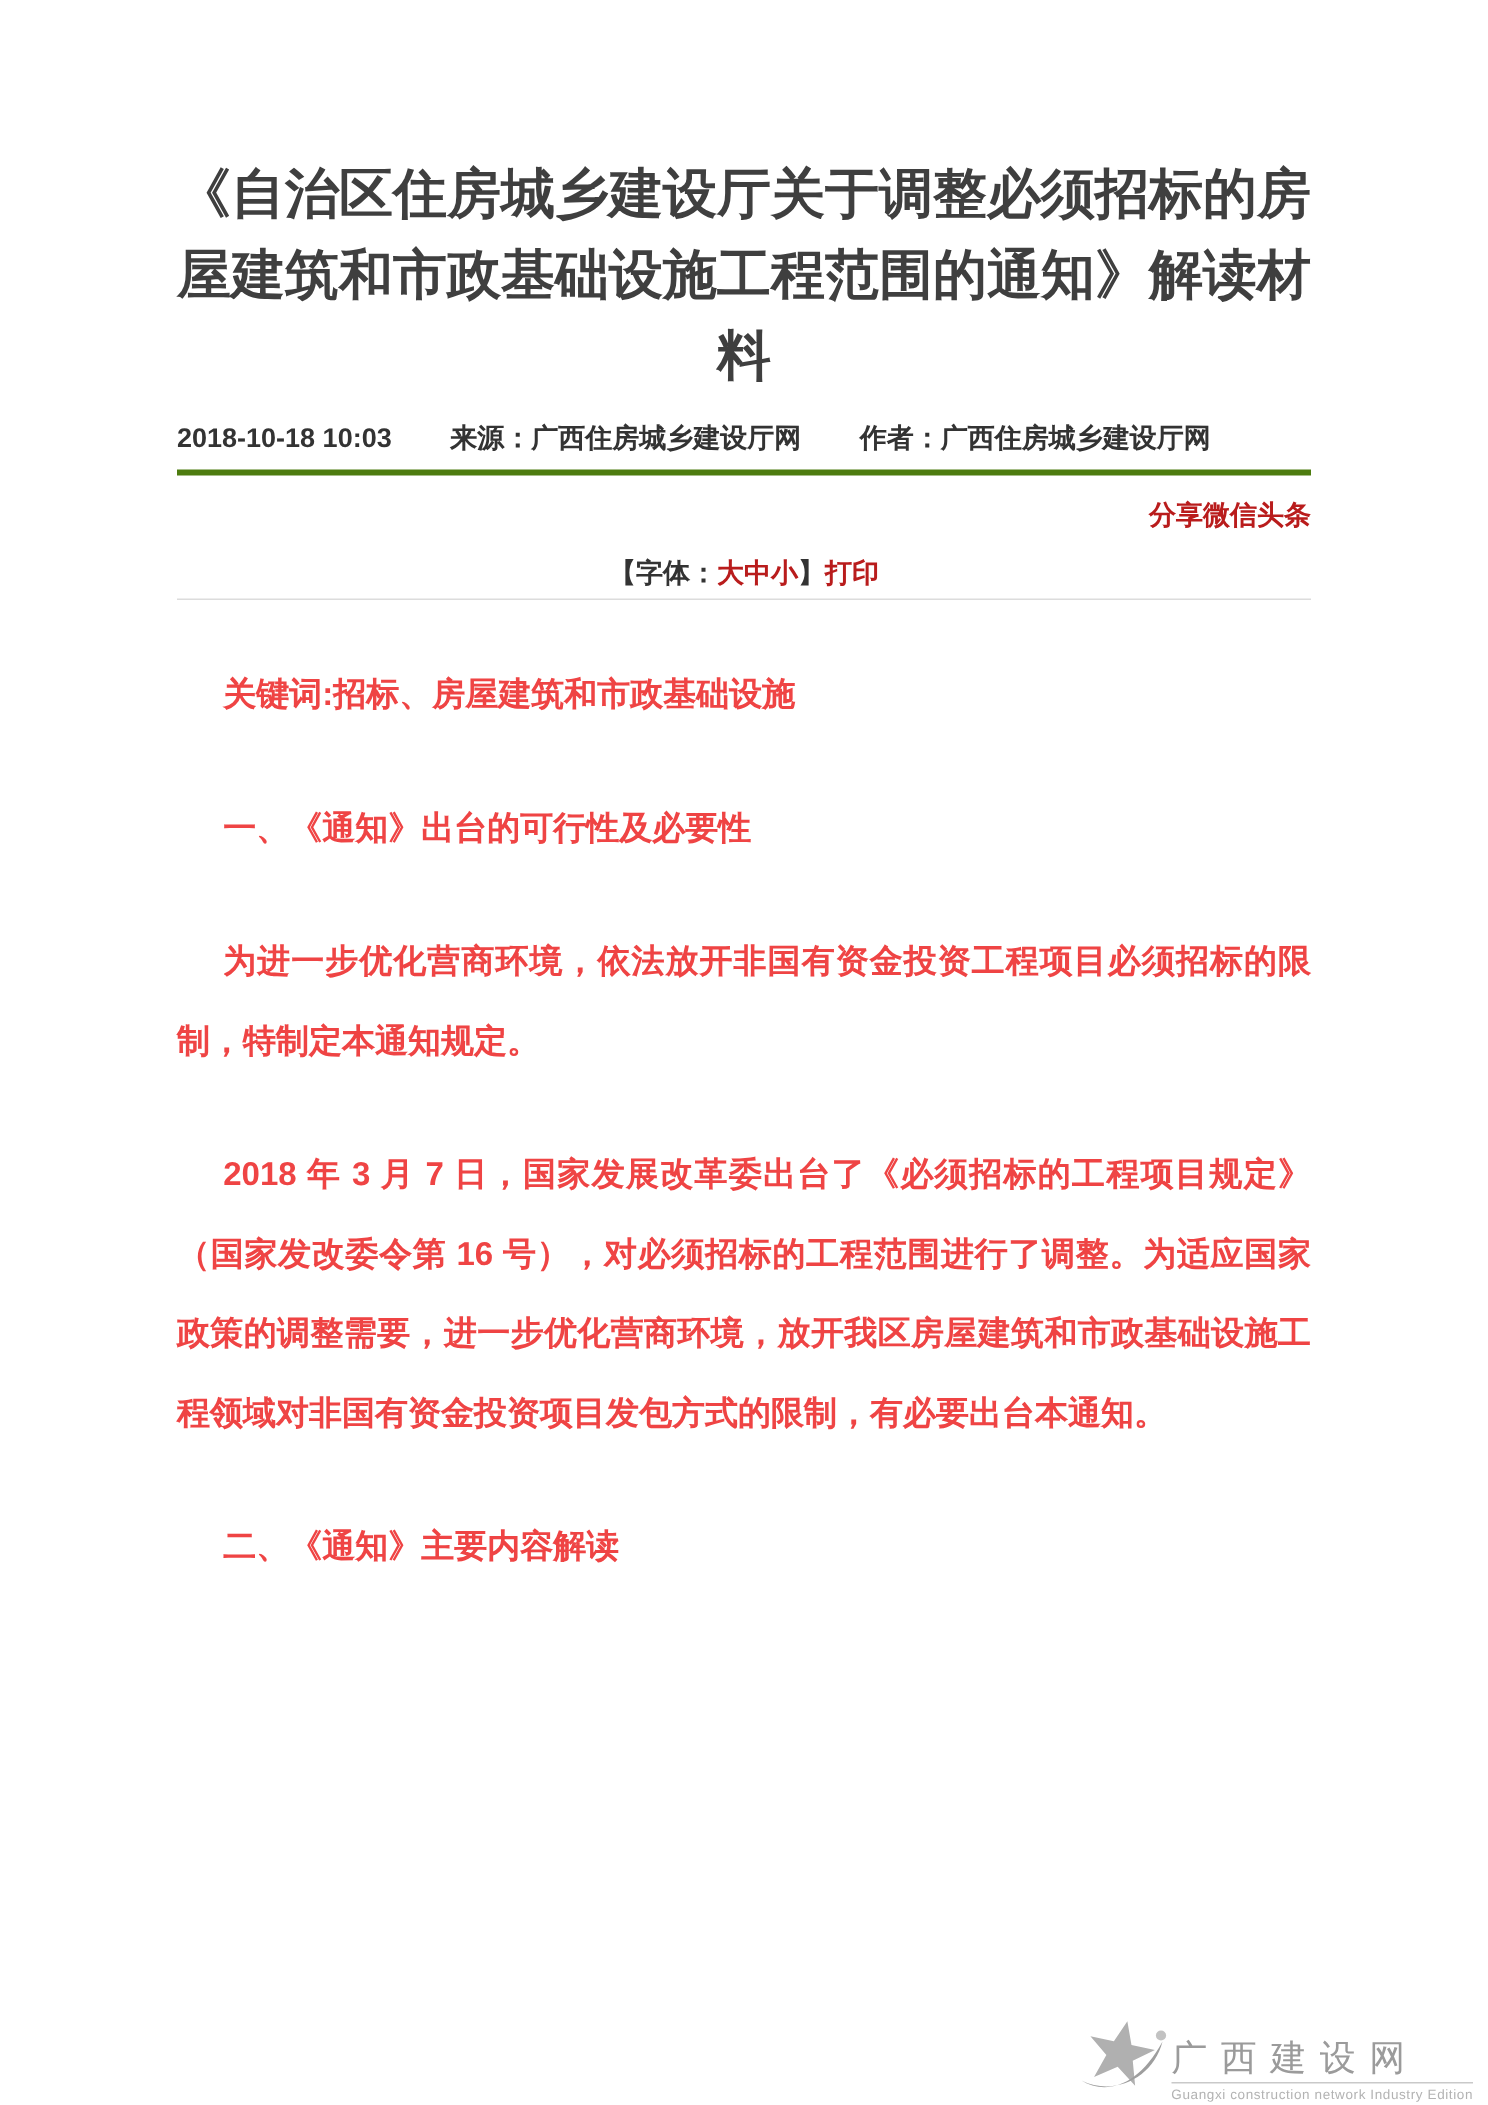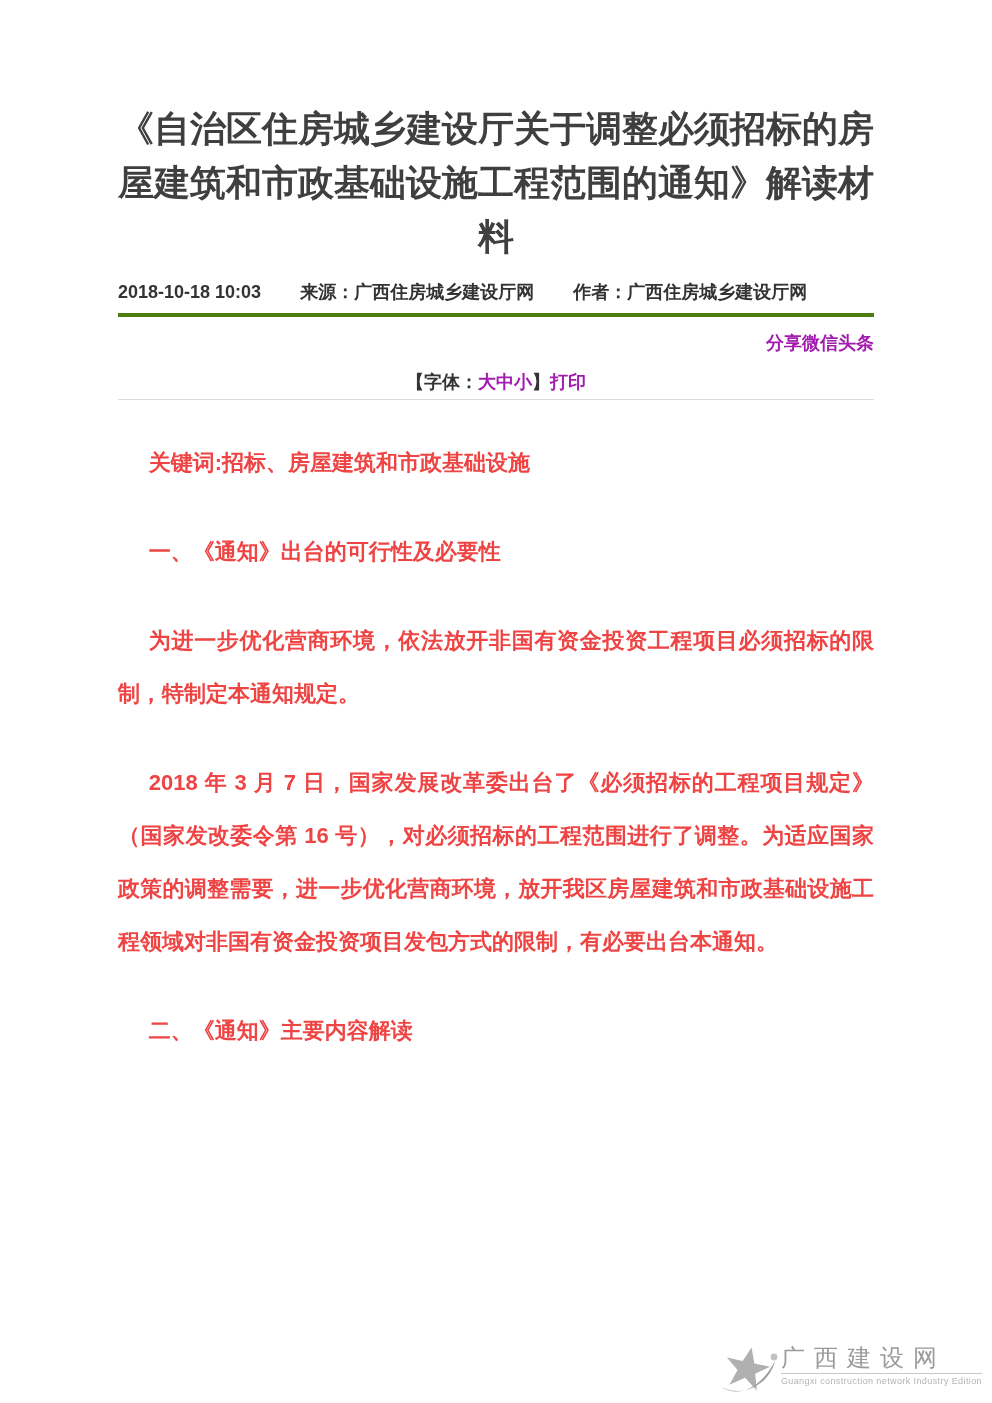--- a/index.html
+++ b/index.html
@@ -37,38 +37,38 @@
   .meta-item:last-child { margin-right: 0; }
   .toolbar {
     border-bottom: 1px solid #dcdcdc;
     text-align: right;
     font-size: 18px;
     font-weight: bold;
     color: #333333;
   }
   .share-row { padding: 15px 0 0 0; line-height: 22px; }
   .font-row  { padding: 17px 0 6px 0; line-height: 22px; text-align: center; }
-  .toolbar a { color: #a21caf; text-decoration: none; cursor: pointer; }
+  .toolbar a { color: #b91c1c; text-decoration: none; cursor: pointer; }
   .article { padding-bottom: 40px; }
   .article p {
     font-size: 22px;
     font-weight: bold;
     color: #ef4444;
     line-height: 53px;
     margin: 36px 0;
     text-indent: 1.4em;
     text-align: justify;
   }
   .article p.first { margin-top: 36px; }
   .watermark {
     position: absolute;
     right: 10px;
     bottom: 2px;
     display: flex;
-    align-items: flex-start;
+    align-items: flex-end;
   }
   .wm-logo { width: 62px; height: 56px; flex: 0 0 auto; }
   .wm-text { margin-left: 2px; }
   .wm-name {
     font-family: "Liberation Serif", serif;
     font-size: 24px;
     color: #9b9b9b;
     letter-spacing: 9px;
     line-height: 26px;
     white-space: nowrap;

